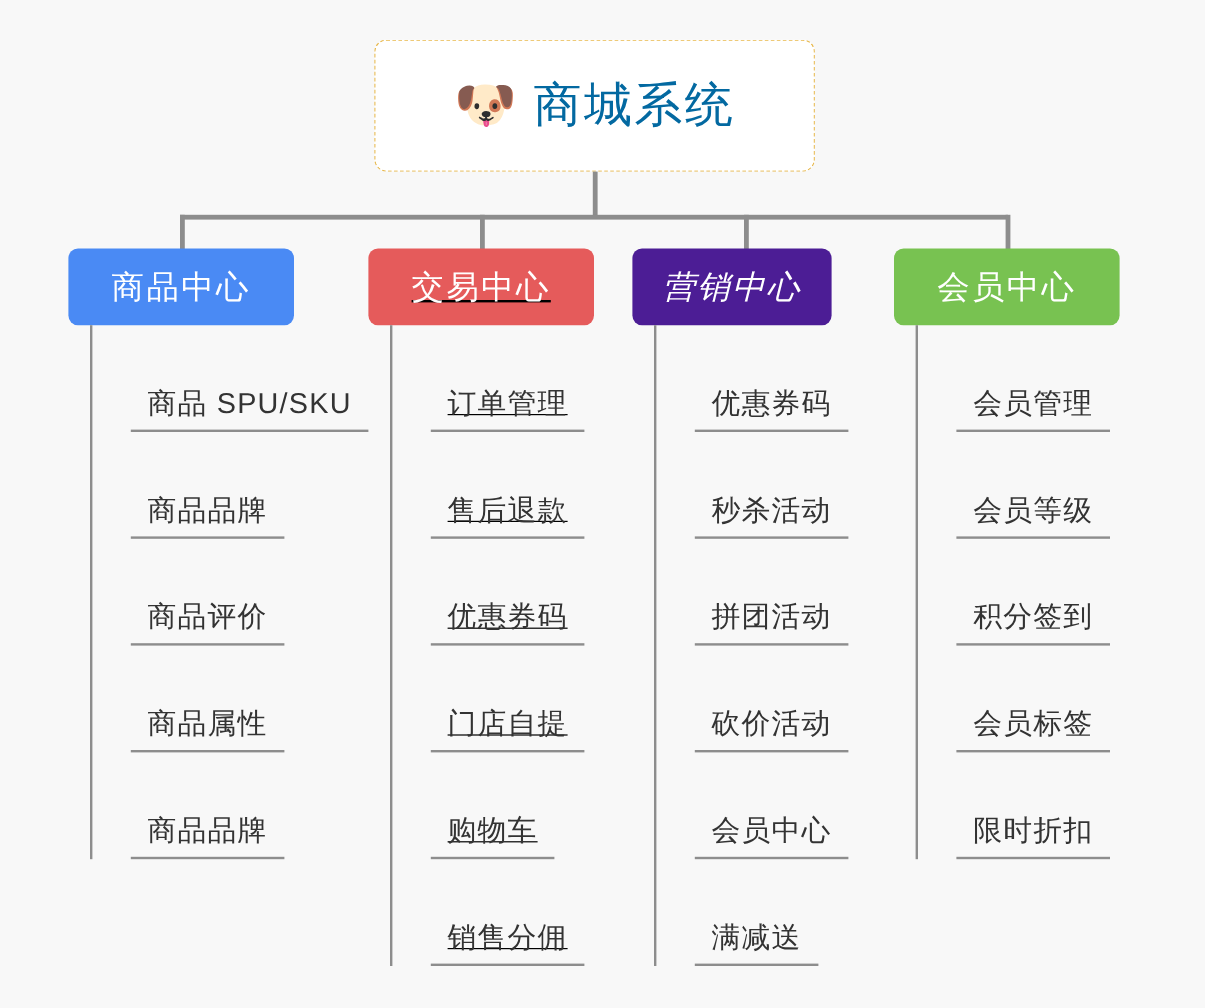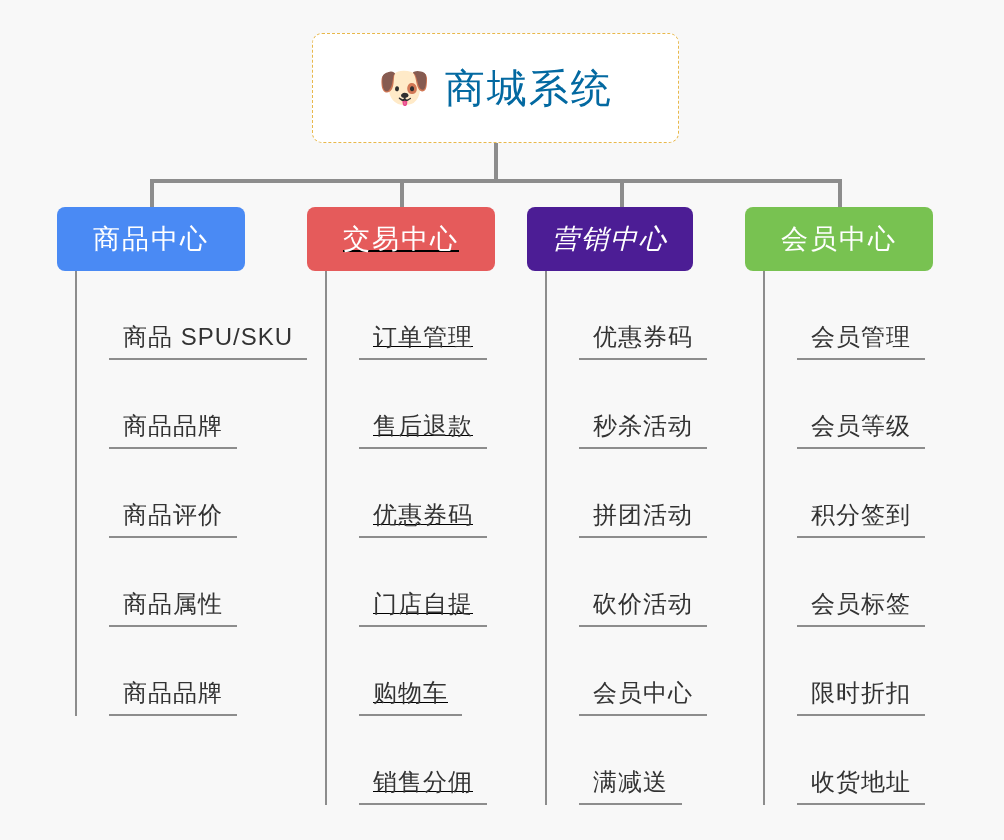--- a/index.html
+++ b/index.html
@@ -231,19 +231,16 @@
         </div>
       <div class="leaf">
           <span class="leaf-inner"><span class="leaf-label">积分签到</span></span>
         </div>
       <div class="leaf">
           <span class="leaf-inner"><span class="leaf-label">会员标签</span></span>
         </div>
       <div class="leaf">
           <span class="leaf-inner"><span class="leaf-label">限时折扣</span></span>
         </div>
-      <div class="leaf">
-          <span class="leaf-inner"><span class="leaf-label">收货地址</span></span>
-        </div>
     </div>
   </div>
 
 </div>
 
 </body></html>

